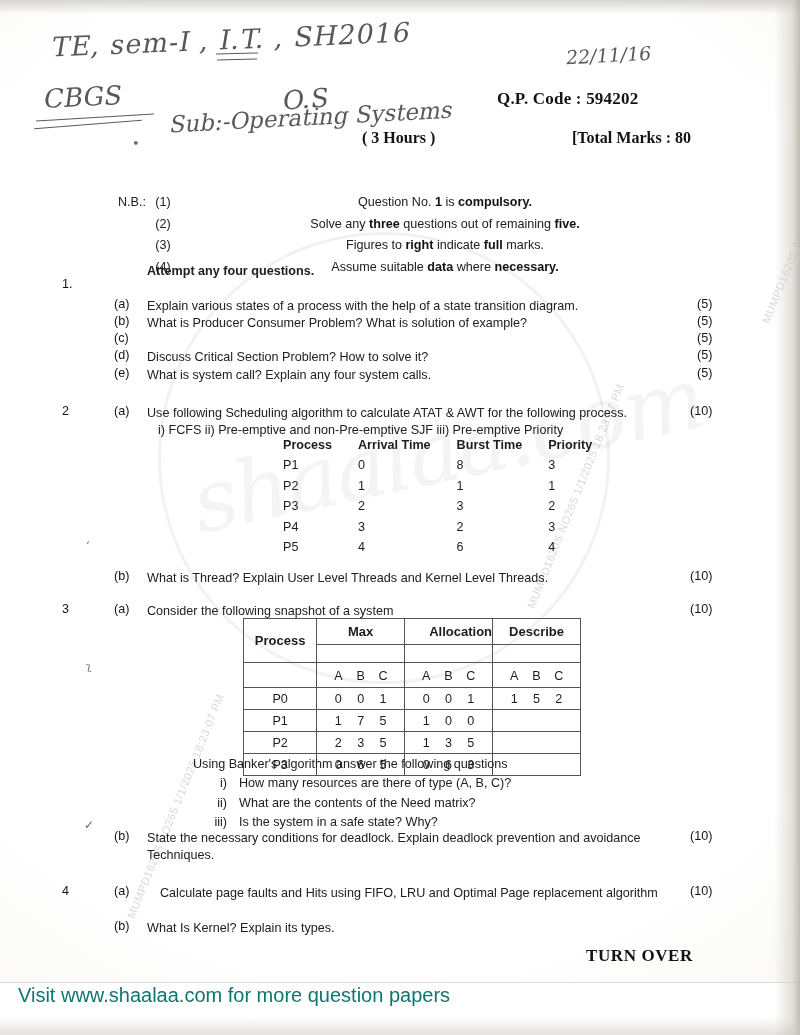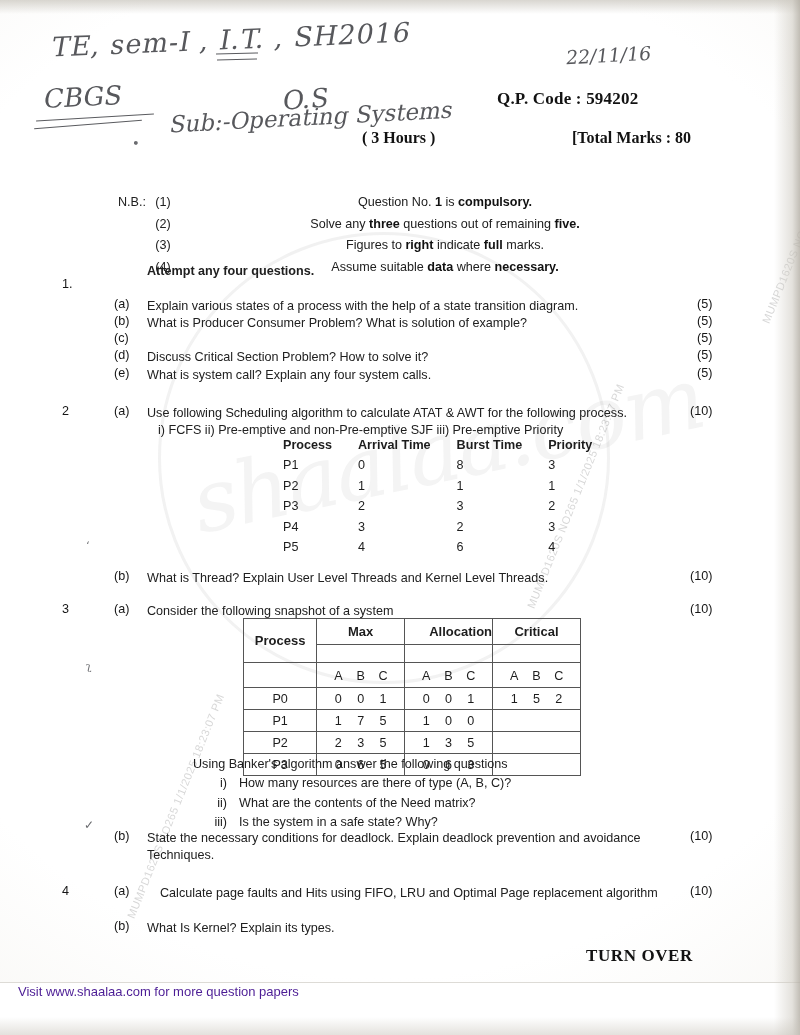--- a/index.html
+++ b/index.html
@@ -261,22 +261,22 @@
     position: absolute;
     left: 0; bottom: 0;
     width: 100%;
     height: 52px;
     background: #ffffff;
     border-top: 1px solid #dddbd6;
   }
   #footer-text {
     position: absolute;
     left: 18px; top: 984px;
-    font-size: 13px;
-    color: #4c1d95;
+    font-size: 20px;
+    color: #0f766e;
   }
 </style>
 </head>
 <body>
 
 <div id="page">
   <div id="paper"></div>
 
   <div id="watermark">
     <div class="ring"></div>
@@ -406,21 +406,21 @@
   <div class="qlet" style="left:114px; top:602px;">(a)</div>
   <div class="q" style="left:147px; top:602px;">Consider the following snapshot of a system</div>
   <div class="marks" style="left:690px; top:602px;">(10)</div>
 
   <table id="bankers-table">
     <thead>
       <tr>
         <th rowspan="2" style="width:74px;">Process</th>
         <th style="width:88px;">Max</th>
         <th style="width:88px;text-align:right;">Allocation</th>
-        <th style="width:88px;">Critical</th>
+        <th style="width:88px;">Describe</th>
       </tr>
       <tr class="spacer">
         <td></td>
         <td></td>
         <td></td>
       </tr>
       <tr class="subhead">
         <td></td>
         <td>
           <div class="cellgrp">

